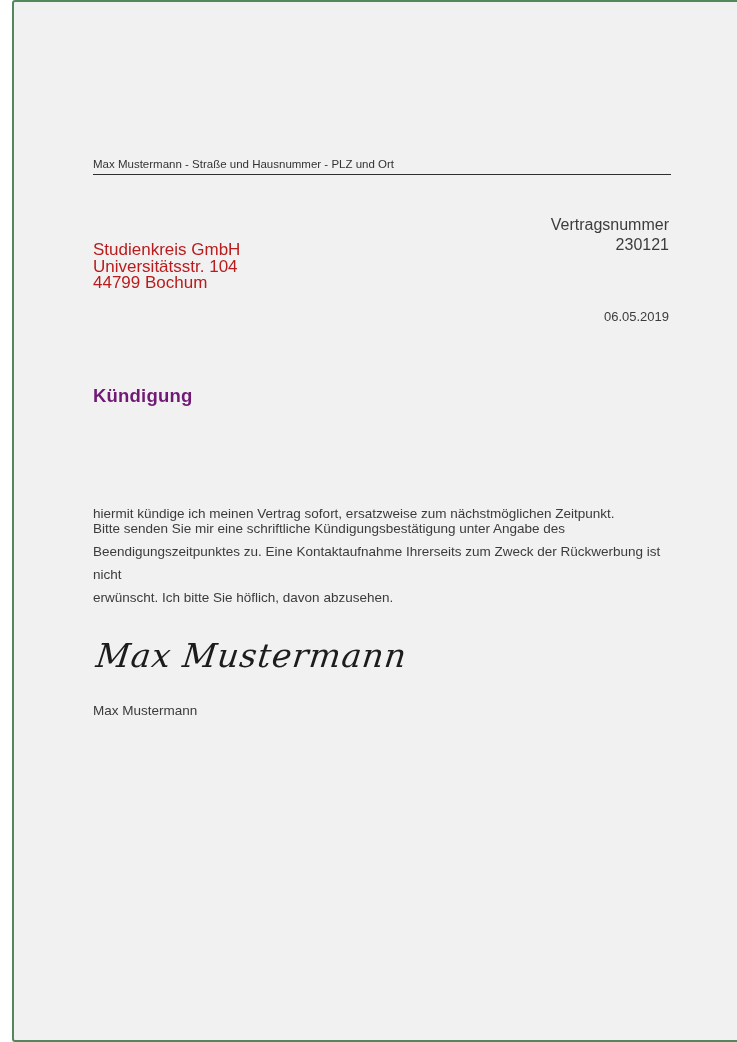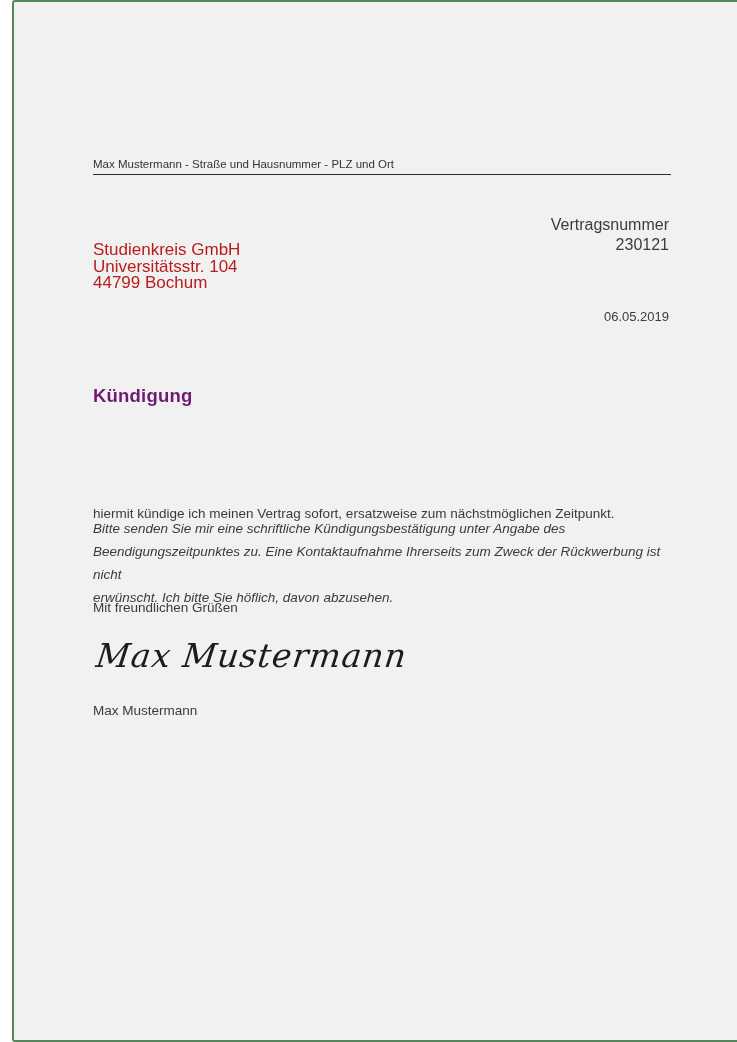--- a/index.html
+++ b/index.html
@@ -72,21 +72,21 @@
     position: absolute;
     left: 79px;
     width: 590px;
     font-size: 13.5px;
     line-height: 23px;
     color: #3b3b3b;
     white-space: pre-line;
   }
   .salutation { top: 444px; }
   .body-1 { top: 500px; }
-  .body-2 { top: 515px; font-style: italic; }
+  .body-2 { top: 515px; }
   .closing { top: 594px; }
   .signature {
     position: absolute;
     left: 80px;
     top: 634px;
     font-family: "DejaVu Serif", cursive, serif;
     font-style: italic;
     font-size: 33px;
     letter-spacing: 1px;
     color: #1c1c1c;
@@ -122,19 +122,18 @@
 
   <div class="subject">Kündigung</div>
 
 
   <div class="para body-1">hiermit kündige ich meinen Vertrag sofort, ersatzweise zum nächstmöglichen Zeitpunkt.</div>
 
   <div class="para body-2">Bitte senden Sie mir eine schriftliche Kündigungsbestätigung unter Angabe des
 Beendigungszeitpunktes zu. Eine Kontaktaufnahme Ihrerseits zum Zweck der Rückwerbung ist nicht
 erwünscht. Ich bitte Sie höflich, davon abzusehen.</div>
 
-  <div class="para closing">Mit freundlichen Grüßen</div>
 
   <div class="signature">Max Mustermann</div>
 
   <div class="typed-name">Max Mustermann</div>
 
 </div>
 
 </body></html>

